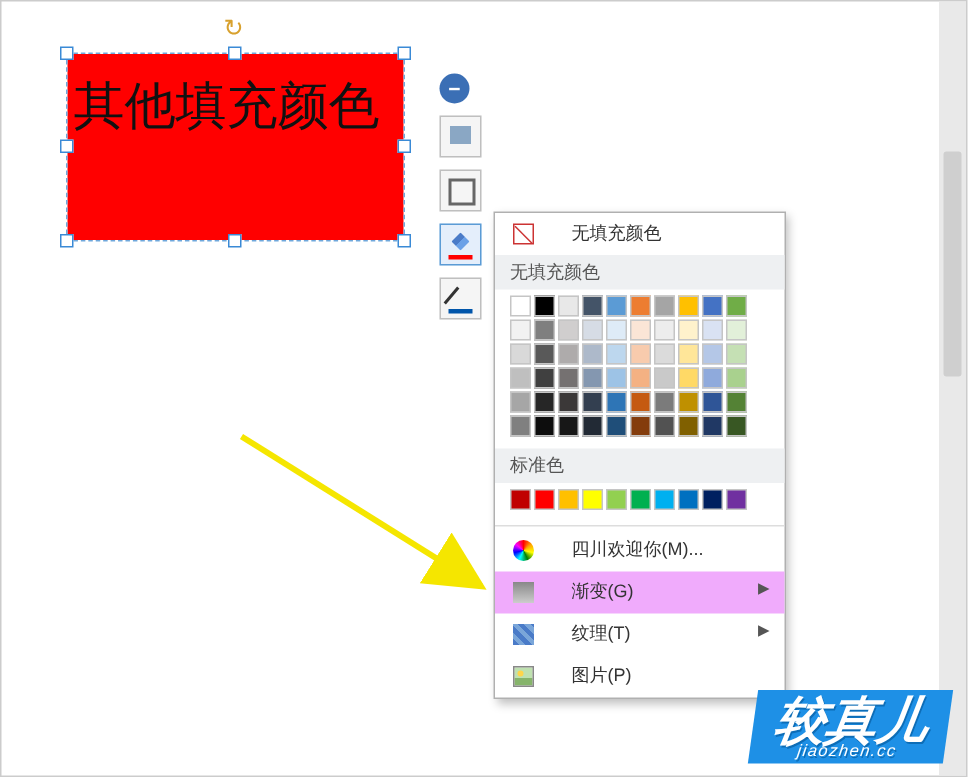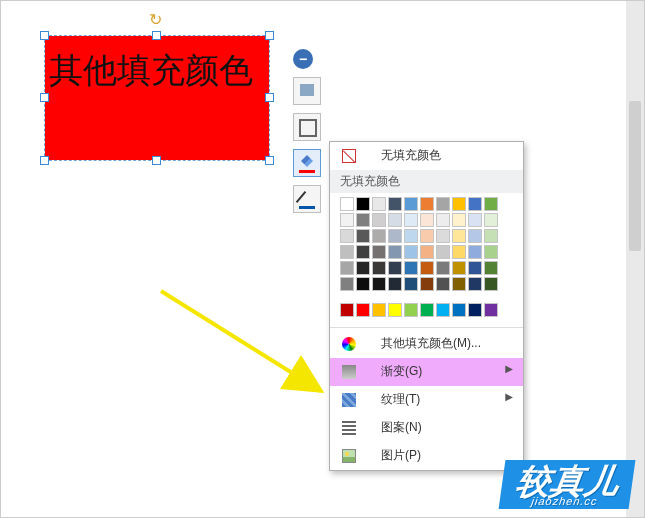--- a/index.html
+++ b/index.html
@@ -261,65 +261,60 @@
         <div class="swatch" style="background: rgb(23, 23, 23);"></div>
         <div class="swatch" style="background: rgb(34, 42, 53);"></div>
         <div class="swatch" style="background: rgb(31, 78, 121);"></div>
         <div class="swatch" style="background: rgb(132, 60, 12);"></div>
         <div class="swatch" style="background: rgb(82, 82, 82);"></div>
         <div class="swatch" style="background: rgb(128, 96, 0);"></div>
         <div class="swatch" style="background: rgb(32, 56, 100);"></div>
         <div class="swatch" style="background: rgb(56, 87, 35);"></div>
       </div>
     </div>
+  <div class="popup-section">标准色</div>
   <div class="swatch-grid" id="std-grid">
       <div class="swatch-row">
         <div class="swatch" style="background: rgb(192, 0, 0);"></div>
         <div class="swatch" style="background: rgb(255, 0, 0);"></div>
         <div class="swatch" style="background: rgb(255, 192, 0);"></div>
         <div class="swatch" style="background: rgb(255, 255, 0);"></div>
         <div class="swatch" style="background: rgb(146, 208, 80);"></div>
         <div class="swatch" style="background: rgb(0, 176, 80);"></div>
         <div class="swatch" style="background: rgb(0, 176, 240);"></div>
         <div class="swatch" style="background: rgb(0, 112, 192);"></div>
         <div class="swatch" style="background: rgb(0, 32, 96);"></div>
         <div class="swatch" style="background: rgb(112, 48, 160);"></div>
       </div>
     </div>
   <div class="hr"></div>
   <div class="popup-row">
     <span class="item-icon">
         <span class="color-wheel"></span>
       </span>
-    <span>其他填充颜色(M)...</span>
+    <span>四川欢迎你(M)...</span>
   </div>
   <div class="popup-row hover">
     <span class="item-icon">
         <span class="grad-sq"></span>
       </span>
     <span>渐变(G)</span>
     <span style="flex:1"></span>
       <span class="arrow-r">▶</span>
   </div>
   <div class="popup-row">
     <span class="item-icon">
         <span class="tex-sq"></span>
       </span>
     <span>纹理(T)</span>
     <span style="flex:1"></span>
       <span class="arrow-r">▶</span>
   </div>
   <div class="popup-row">
     <span class="item-icon">
-        <span class="pat-sq"></span>
-      </span>
-    <span>图案(N)</span>
-  </div>
-  <div class="popup-row">
-    <span class="item-icon">
         <span class="pic-sq"></span>
       </span>
     <span>图片(P)</span>
   </div>
 </div>
 
 <div class="watermark">
   <span>较真儿</span>
   <span class="sub">jiaozhen.cc</span>
 </div>

